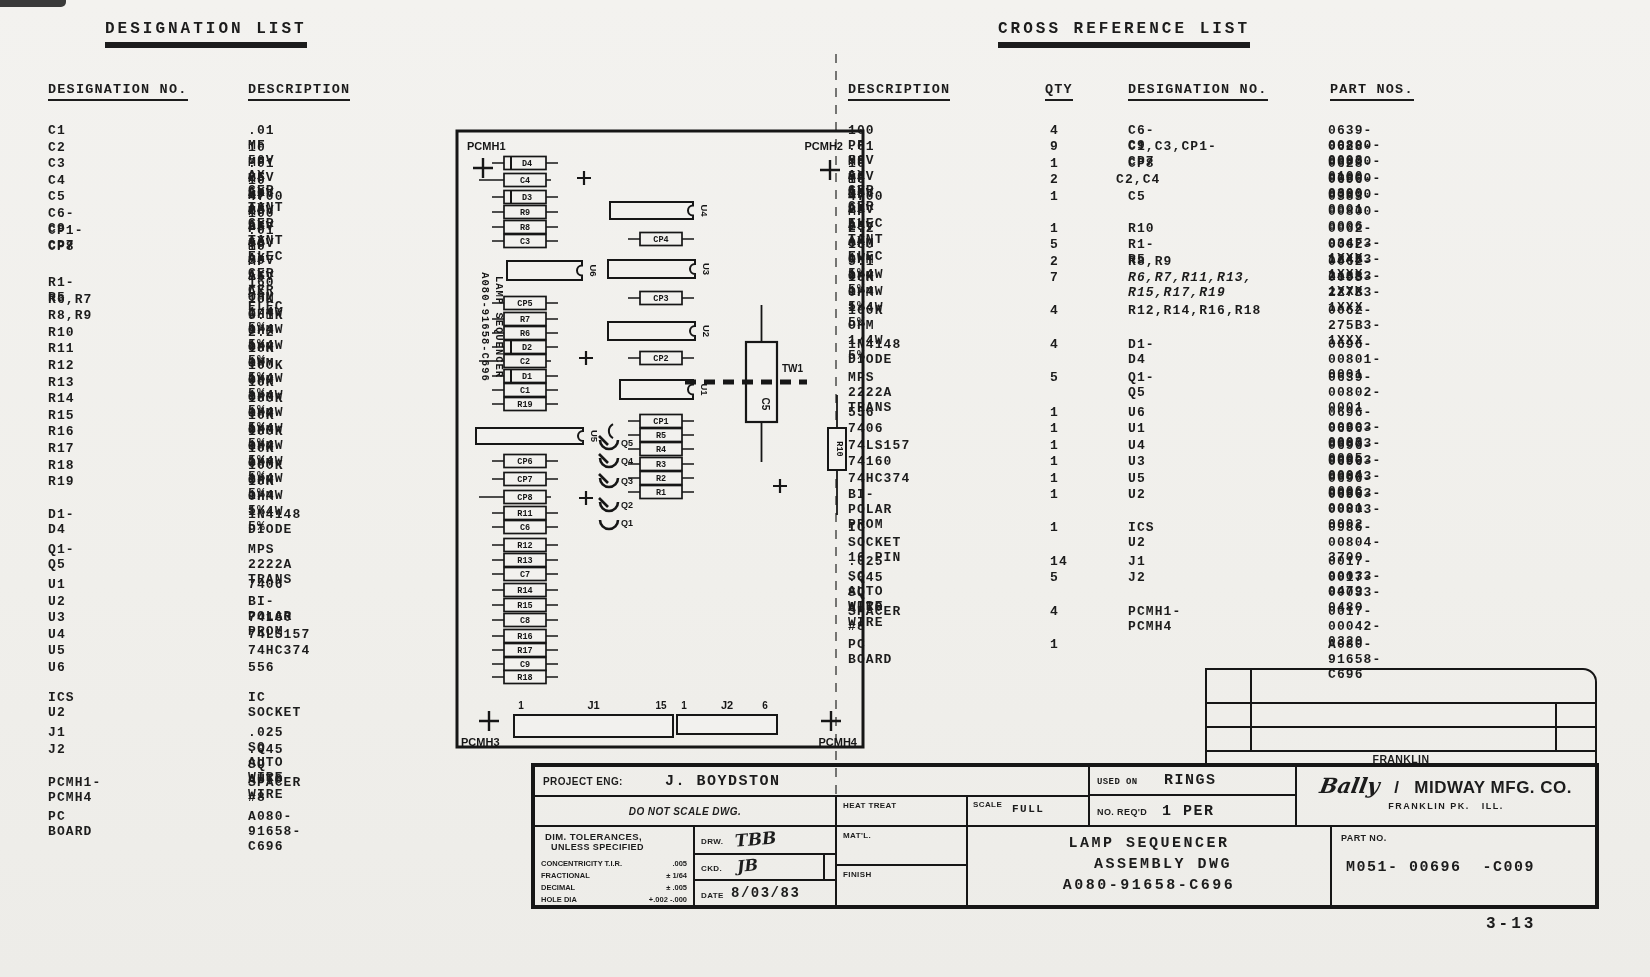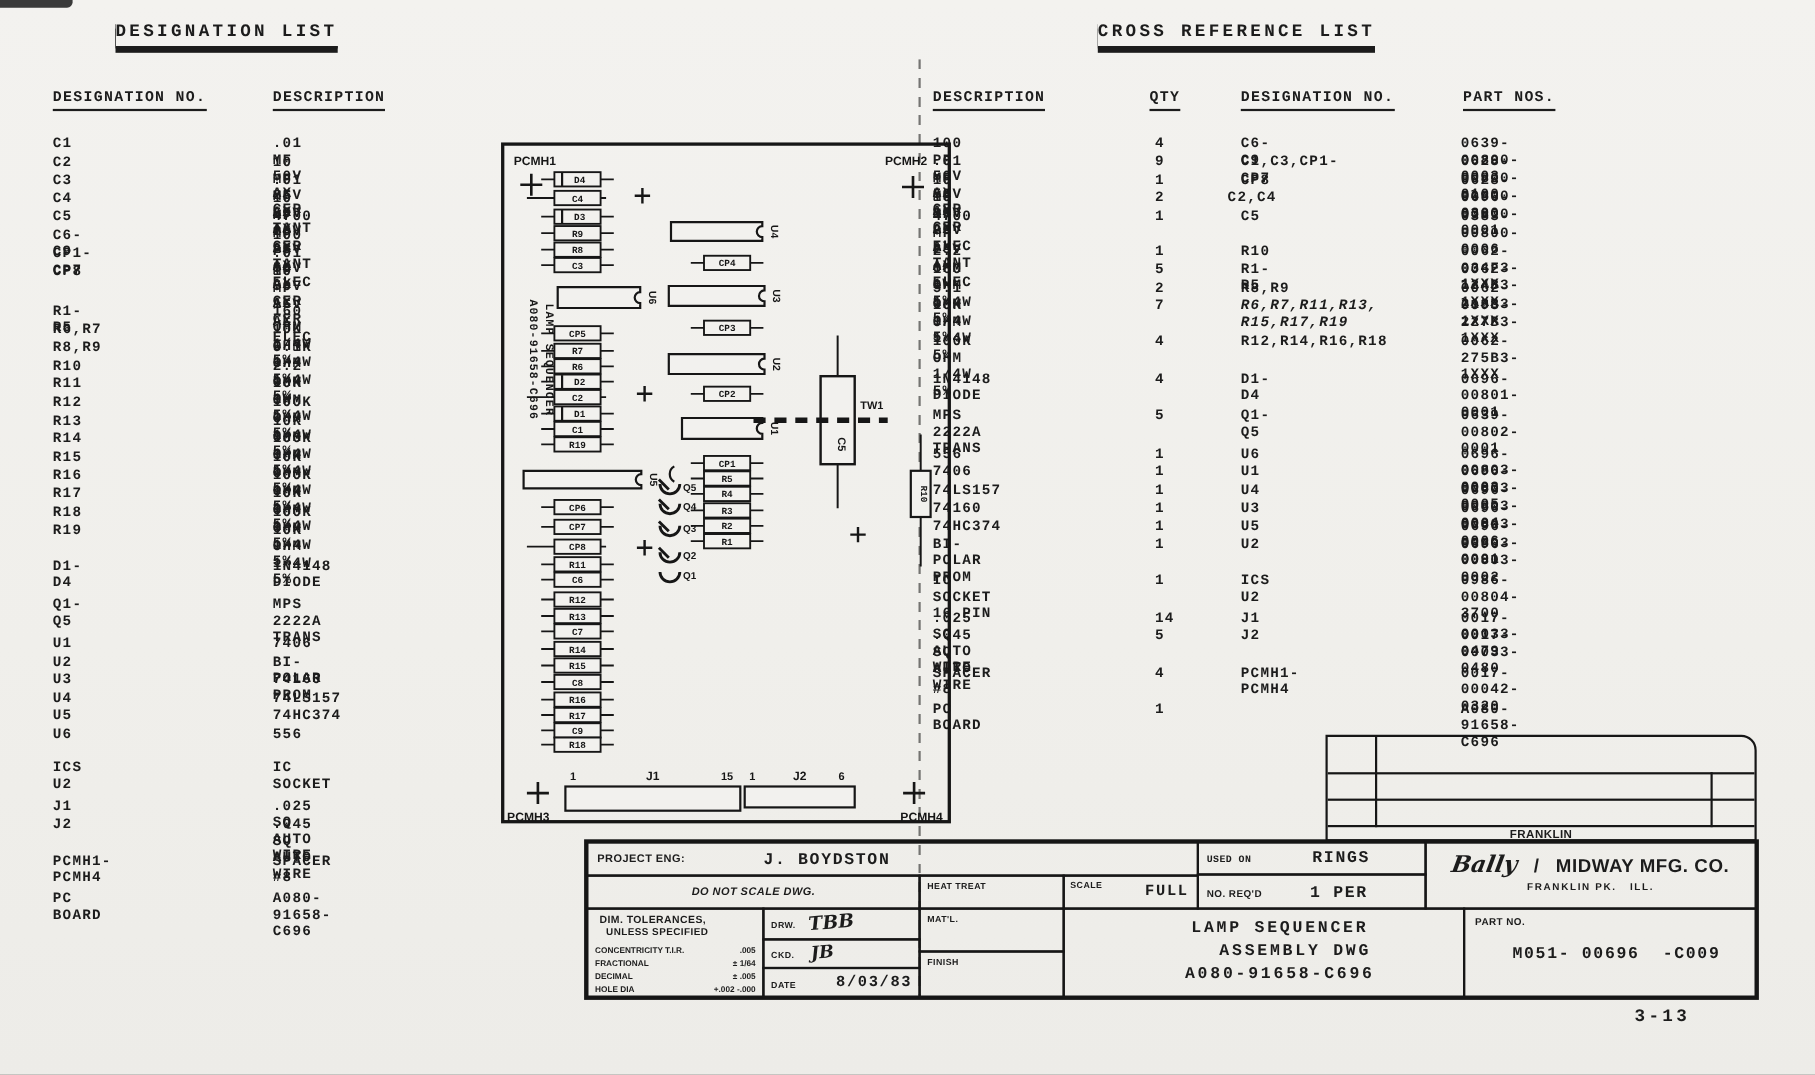--- a/index.html
+++ b/index.html
@@ -17,21 +17,21 @@
               border-bottom:2px solid #1c1c1c;padding-bottom:2px;white-space:pre;}
   .grp{position:absolute;}
   .row{position:relative;}
   .cell{position:absolute;top:0;font:700 13px "Liberation Mono",monospace;letter-spacing:1.1px;
         white-space:pre-line;}
   
   .tbx{position:absolute;border:2.5px solid #161616;box-sizing:border-box;}
   .tb-outer{border-width:3px;}
   .lbl{position:absolute;font:700 8px "Liberation Sans",sans-serif;letter-spacing:.4px;white-space:pre;}
   .lbl-md{font-size:10px;}
-  .val{position:absolute;font:700 14px "Liberation Mono",monospace;letter-spacing:1.5px;white-space:pre;margin-left:29px;}
+  .val{position:absolute;font:700 14px "Liberation Mono",monospace;letter-spacing:1.5px;white-space:pre;}
   .tol{position:absolute;font:700 7.5px "Liberation Sans",sans-serif;width:146px;left:6px;white-space:pre;}
   .tol b{float:right;font-weight:700;}
   .sig{position:absolute;font:italic 700 17px "DejaVu Serif",serif;transform:rotate(-5deg);}
   .script{font:italic 700 21px "DejaVu Serif",serif;transform:skewX(-10deg);display:inline-block;}
   .company{font:800 17px "Liberation Sans",sans-serif;letter-spacing:.5px;}
   .rev-line{position:absolute;background:#161616;}
   .pagenum{font:700 16px "Liberation Mono",monospace;letter-spacing:3px;}
 </style>
 </head>
 <body>
@@ -572,42 +572,42 @@
     <span class="tol" style="top:32px;"><span>CONCENTRICITY T.I.R.</span><b>.005</b></span>
     <span class="tol" style="top:44px;"><span>FRACTIONAL</span><b>± 1/64</b></span>
     <span class="tol" style="top:56px;"><span>DECIMAL</span><b>± .005</b></span>
     <span class="tol" style="top:68px;"><span>HOLE DIA</span><b>+.002 -.000</b></span>
   </div>
 
   <div class="tbx" style="left:693px;top:825px;width:144px;height:30px;">
     <span class="lbl" style="left:6px;top:10px;">DRW.</span>
     <span class="sig" style="left:40px;top:2px;">TBB</span>
   </div>
-  <div class="tbx" style="left:693px;top:853px;width:144px;height:28px;">
+  <div class="tbx" style="left:693px;top:853px;width:132px;height:28px;">
     <span class="lbl" style="left:6px;top:9px;">CKD.</span>
     <span class="sig" style="left:42px;top:1px;font-size:16px;">JB</span>
   </div>
   <div class="tbx" style="left:693px;top:879px;width:144px;height:28px;">
     <span class="lbl" style="left:6px;top:10px;">DATE</span>
     <span class="val" style="left:36px;top:4px;">8/03/83</span>
   </div>
 
   <div class="tbx" style="left:835px;top:795px;width:133px;height:32px;">
     <span class="lbl" style="left:6px;top:4px;">HEAT TREAT</span>
   </div>
   <div class="tbx" style="left:835px;top:825px;width:133px;height:41px;">
     <span class="lbl" style="left:6px;top:4px;">MAT'L.</span>
   </div>
   <div class="tbx" style="left:835px;top:864px;width:133px;height:43px;">
     <span class="lbl" style="left:6px;top:4px;">FINISH</span>
   </div>
 
   <div class="tbx" style="left:966px;top:795px;width:124px;height:32px;">
     <span class="lbl" style="left:5px;top:3px;">SCALE</span>
-    <span class="val" style="left:44px;top:6px;font-size:14px;">FULL</span>
+    <span class="val" style="left:44px;top:6px;font-size:11px;">FULL</span>
   </div>
 
   <div class="tbx" style="left:1088px;top:765px;width:209px;height:31px;">
     <span class="lbl" style="left:7px;top:10px;font-size:9px;font-family:Liberation Mono, monospace;">USED ON</span>
     <span class="val" style="left:74px;top:5px;font-size:15px;">RINGS</span>
   </div>
   <div class="tbx" style="left:1088px;top:794px;width:209px;height:33px;">
     <span class="lbl" style="left:7px;top:11px;font-size:9px;">NO. REQ'D</span>
     <span class="val" style="left:72px;top:7px;font-size:15px;">1 PER</span>
   </div>

